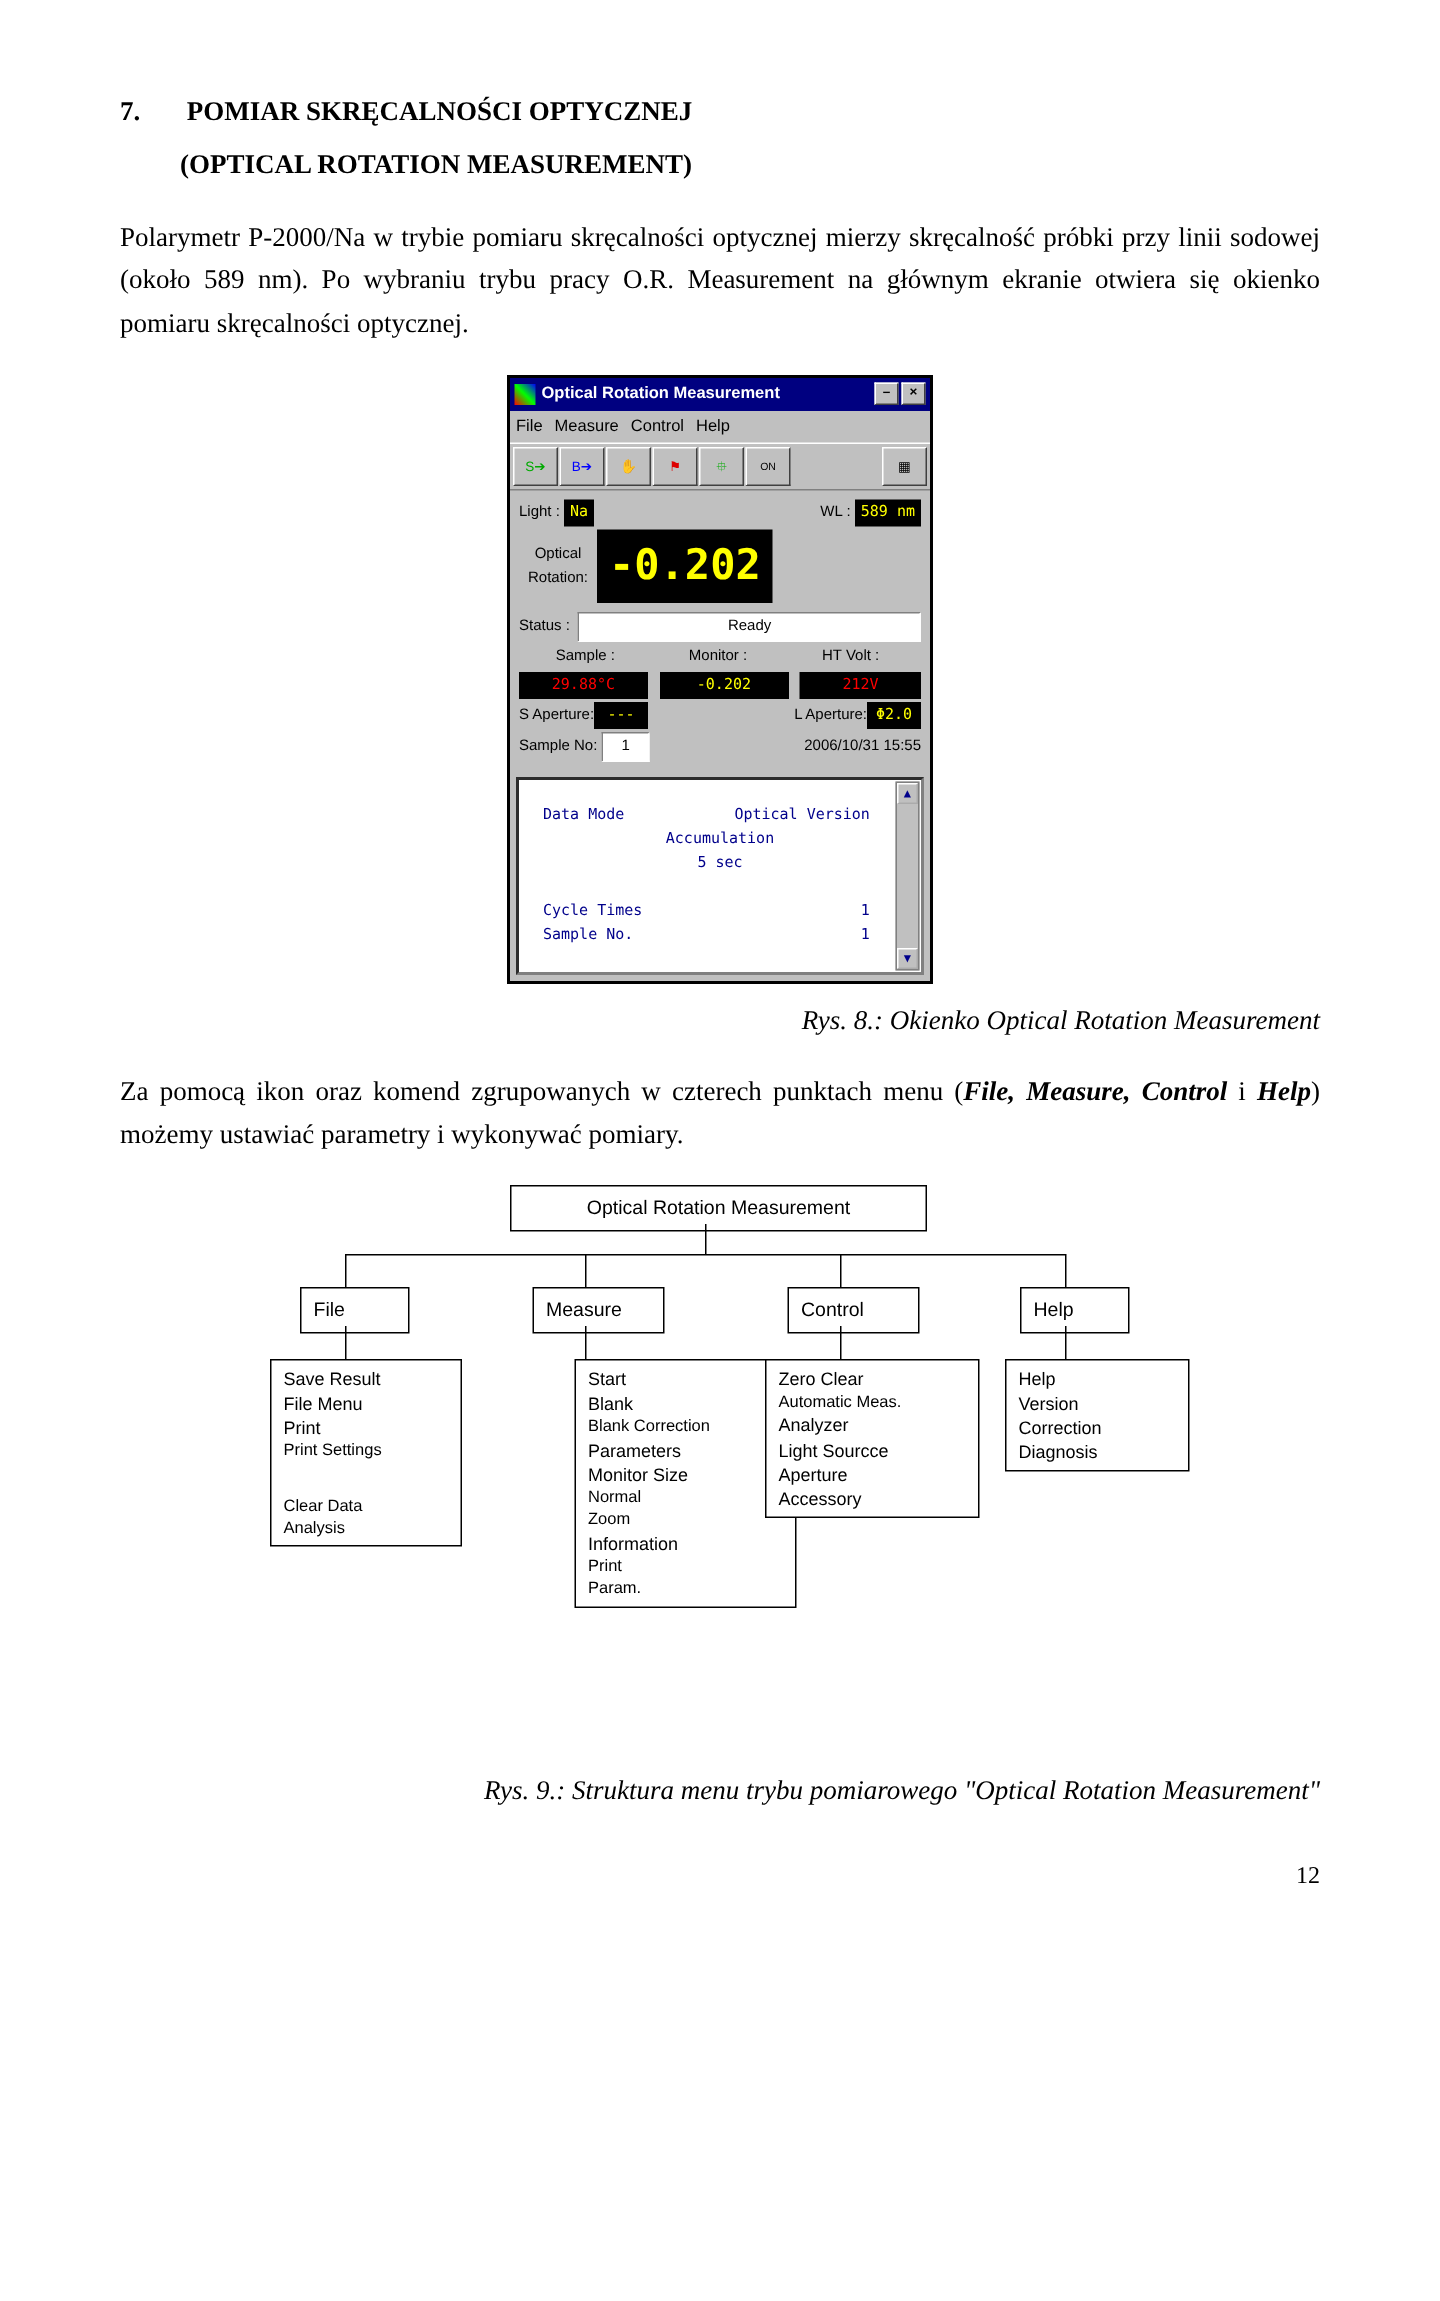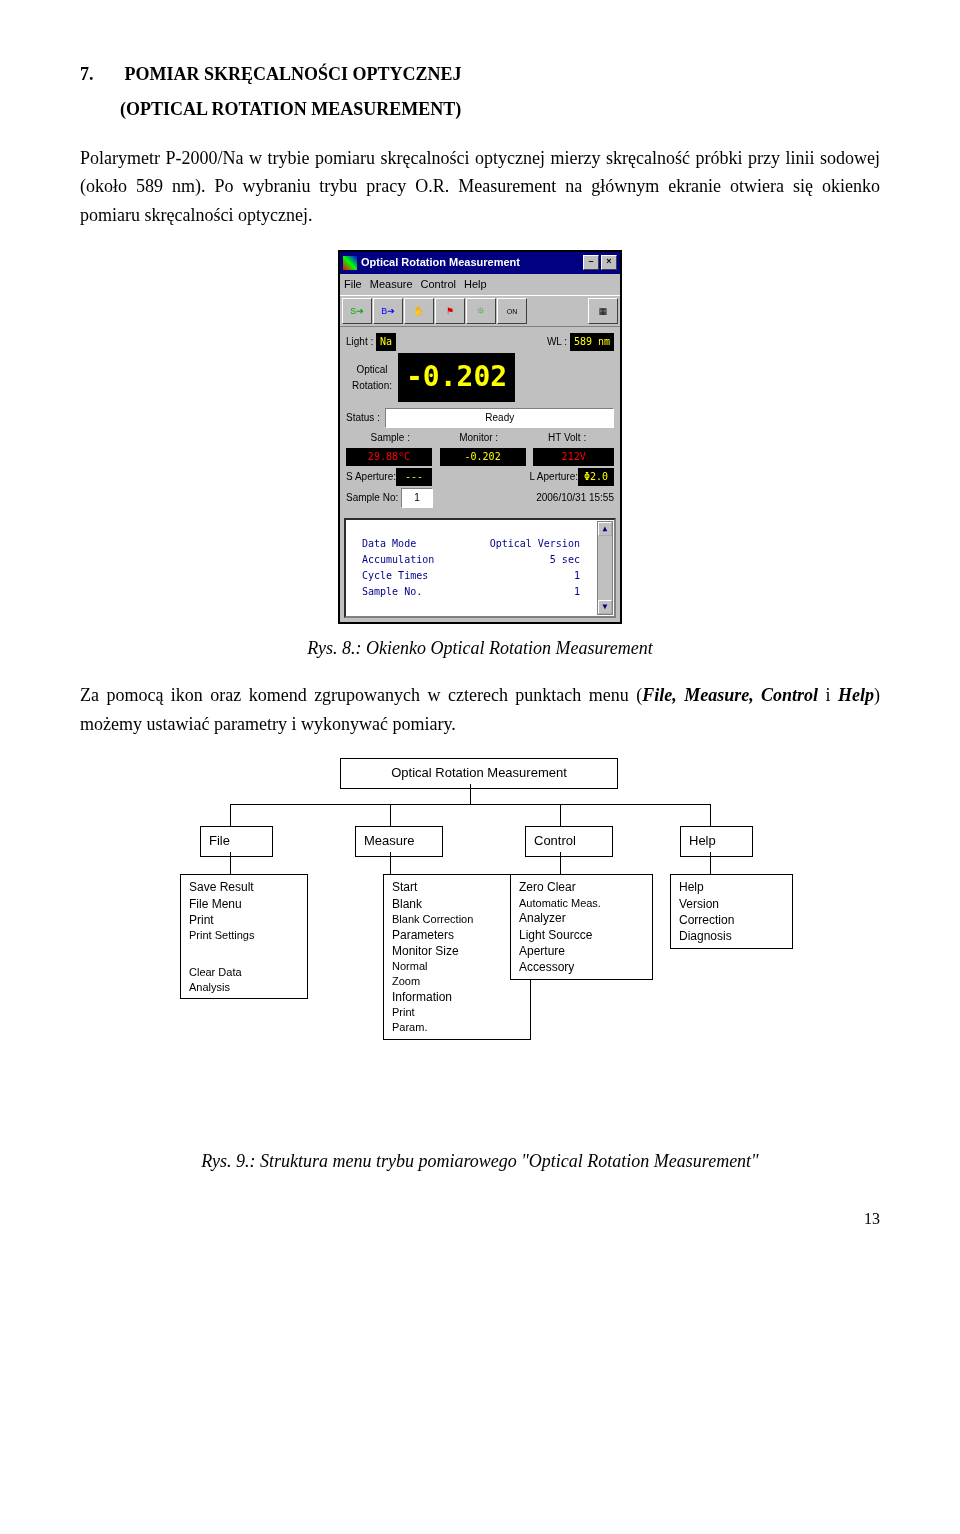--- a/index.html
+++ b/index.html
@@ -101,21 +101,21 @@
     background:#fff; color:#00008b; font-family:monospace; font-size:10px;
     border:2px inset #808080; margin:4px; padding:16px; position:relative;
   }
   .fig8 .listbox .scroll {
     position:absolute; right:1px; top:1px; bottom:1px; width:14px; background:#c0c0c0;
     border:1px solid #808080;
   }
   .fig8 .listbox .scroll .arrow { height:12px; background:#c0c0c0; border:1px outset #fff; font-size:8px; text-align:center; }
   .caption {
     font-style: italic;
-    text-align: center;
+    text-align: right;
     margin: 8px 0 18px 0;
   }
   .fig9 {
     display:inline-block;
     font-family: Arial, sans-serif;
     font-size: 13px;
     position: relative;
     width: 640px;
     height: 370px;
   }
@@ -214,21 +214,21 @@
       </div>
       <div class="row">
         <span class="lbl">Sample No:</span>&nbsp;
         <span class="sunken" style="min-width:22px;text-align:center;">1</span>
         <span style="flex:1"></span>
         <span class="lbl">2006/10/31 15:55</span>
       </div>
     </div>
     <div class="listbox">
       <div style="display:flex;"><span>Data Mode</span><span style="flex:1"></span><span>Optical Version</span>&nbsp;&nbsp;&nbsp;</div>
-      <div style="display:flex;"><span>Accumulation</span><span style="flex:1"></span><span>5 sec</span>&nbsp;&nbsp;&nbsp;</div>
+      <div style="display:flex;flex-direction:column;"><span>Accumulation</span><span style="flex:1"></span><span>5 sec</span>&nbsp;&nbsp;&nbsp;</div>
       <div style="display:flex;"><span>Cycle Times</span><span style="flex:1"></span><span>1</span>&nbsp;&nbsp;&nbsp;</div>
       <div style="display:flex;"><span>Sample No.</span><span style="flex:1"></span><span>1</span>&nbsp;&nbsp;&nbsp;</div>
       <div class="scroll">
         <div class="arrow">▲</div>
         <div style="position:absolute;bottom:0;left:0;right:0;">
             <div class="arrow">▼</div>
           </div>
       </div>
     </div>
   </div>
@@ -294,13 +294,13 @@
       <div>Help</div>
       <div>Version</div>
       <div>Correction</div>
       <div>Diagnosis</div>
     </div>
   </div>
 </div>
 
 <div class="caption">Rys. 9.: Struktura menu trybu pomiarowego "Optical Rotation Measurement"</div>
 
-<div class="page-num">13</div>
+<div class="page-num">12</div>
 
 </body></html>

